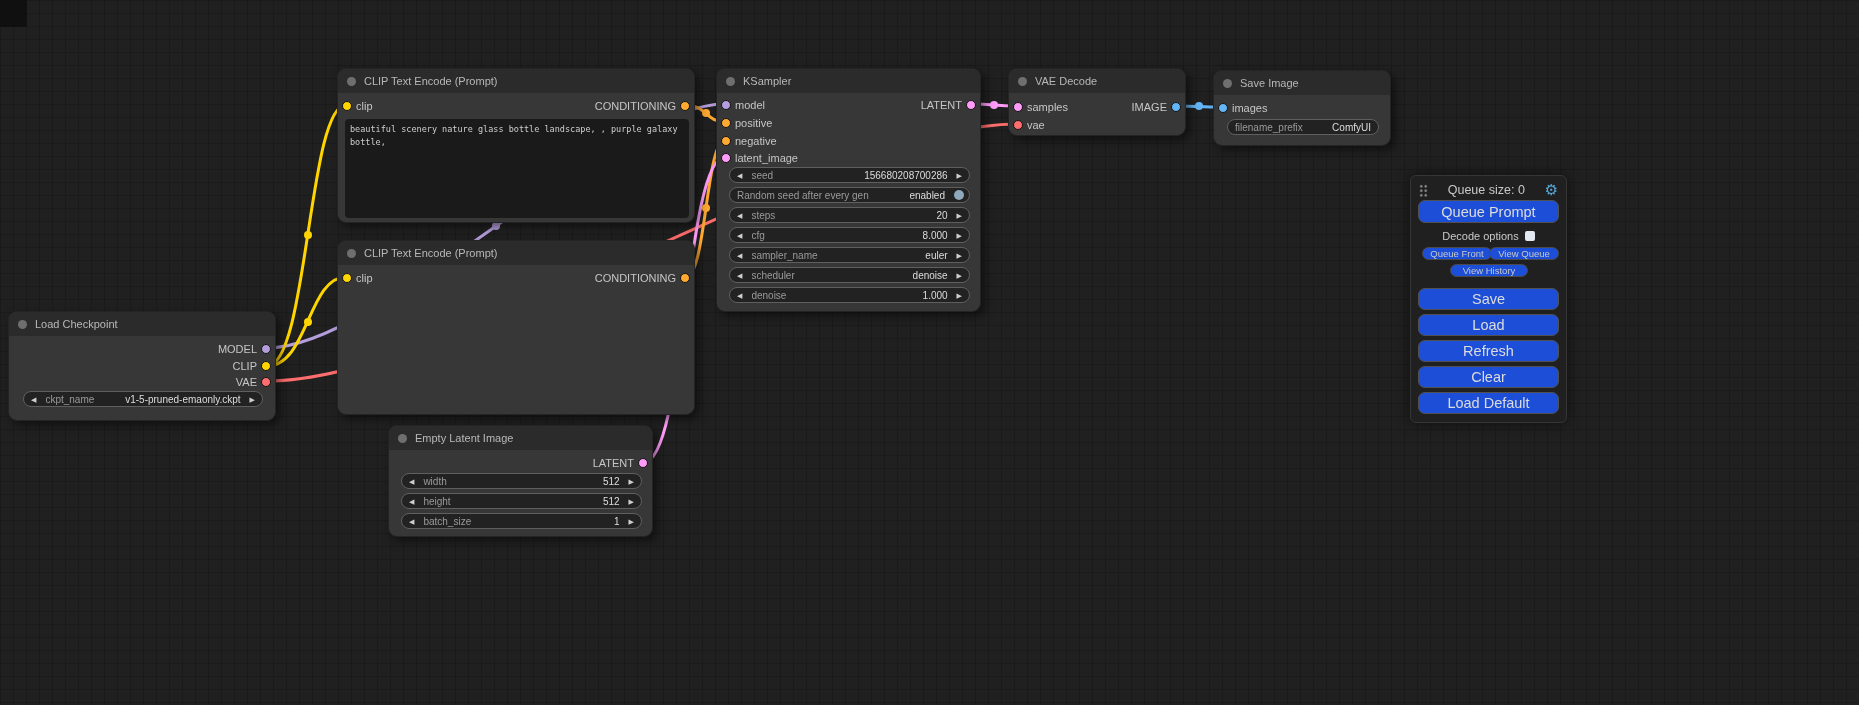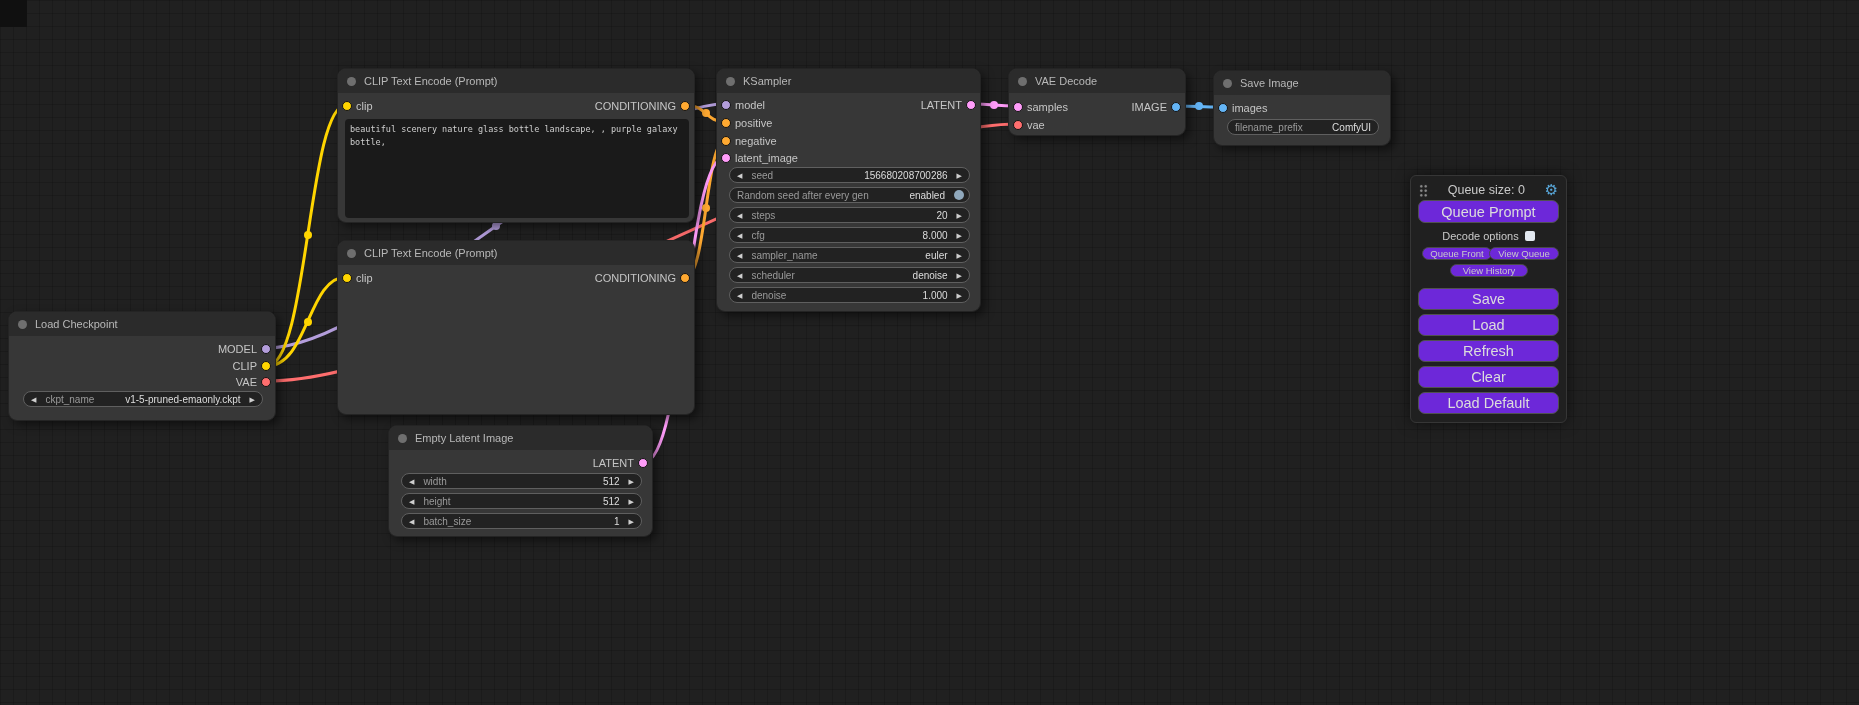--- a/index.html
+++ b/index.html
@@ -43,21 +43,21 @@
   .menu{position:absolute;z-index:3;left:1410px;top:175px;width:157px;height:248px;
         background:#202020;border:1px solid #363636;border-radius:6px;
         box-shadow:0 0 14px rgba(0,0,0,.55)}
   .m-head{position:absolute;left:8px;right:8px;top:5px;height:16px;
           display:flex;align-items:flex-end}
   .drag{width:9px;height:13px;background-image:radial-gradient(#8d8d8d 1px,transparent 1.4px);
         background-size:4.5px 4.5px}
   .qsize{flex:1;text-align:center;font-size:12.5px;color:#c9c9c9}
   .gear{font-size:15px;line-height:1}
   .gear::before{content:"⚙"}
-  .btn{position:absolute;left:7px;right:7px;background:#6d28d9;border:1px solid #515151;
+  .btn{position:absolute;left:7px;right:7px;background:#1d4ed8;border:1px solid #515151;
        border-radius:7px;color:#dcdcdc;font-size:14px;font-family:"Liberation Sans",sans-serif;
        display:flex;align-items:center;justify-content:center;height:22px;cursor:pointer}
   .btn.big{font-size:14.5px}
   .btn.sm{font-size:9.5px;height:13px;border-radius:8px;color:#c8c8c8;border-color:#4a4a4a}
   .extra{position:absolute;left:0;right:0;top:53px;height:14px;display:flex;
          align-items:center;justify-content:center;font-size:11px;color:#c9c9c9}
   .chk{width:10px;height:10px;background:#e3e9f0;border-radius:2px;margin-left:6px}
 </style>
 </head>
 <body>

